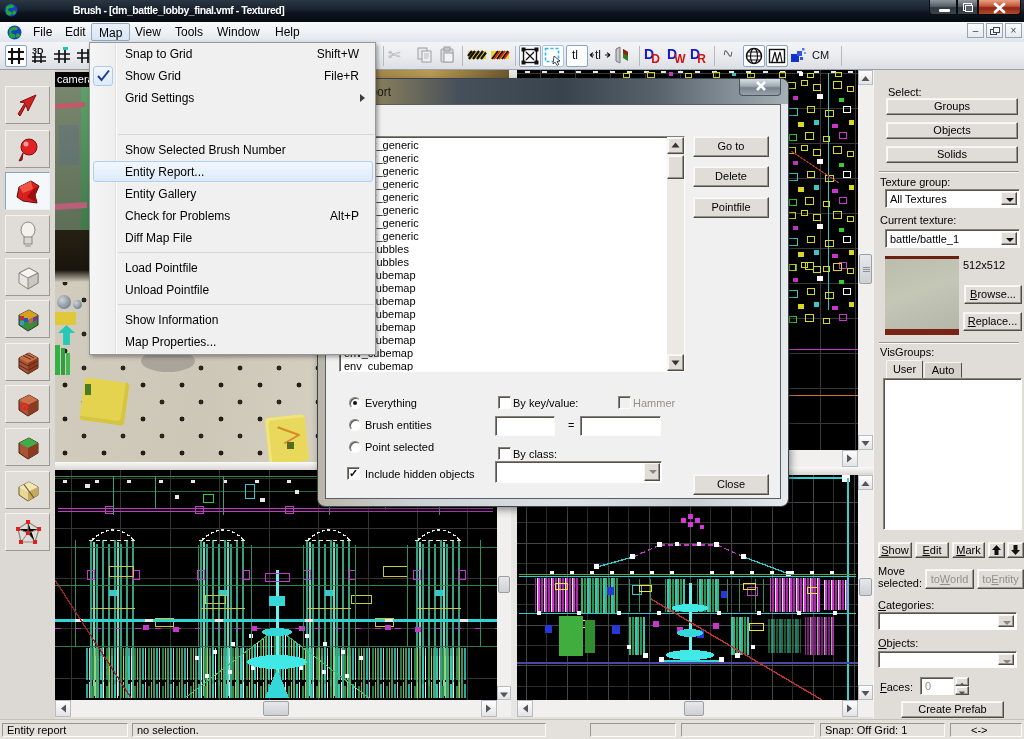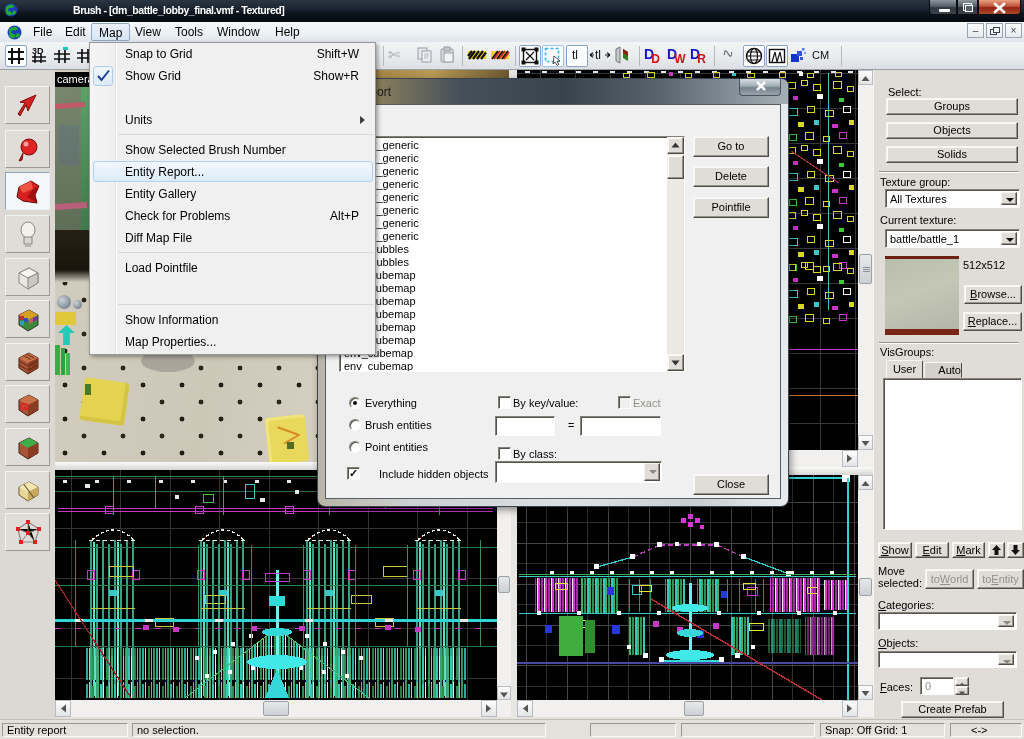--- a/index.html
+++ b/index.html
@@ -738,21 +738,21 @@
       </div>
  <div class="abs" style="left:11px;top:186px;width:74px;height:79px;background:linear-gradient(160deg,#b9bdab,#c4c6b6 45%,#b2b6a6)"></div>
  <div class="abs" style="left:11px;top:186px;width:74px;height:3px;background:#6e1f12"></div>
  <div class="abs" style="left:11px;top:259px;width:74px;height:6px;background:#7a2416"></div>
  <div class="abs" style="left:89px;top:189px">512x512</div>
  <div class="abs btn" style="left:90px;top:215px;width:58px;height:19px;line-height:17px"><u>B</u>rowse...</div>
  <div class="abs btn" style="left:89px;top:242px;width:59px;height:19px;line-height:17px"><u>R</u>eplace...</div>
  <div class="abs groove" style="left:5px;top:272px;width:140px"></div>
  <div class="abs" style="left:6px;top:276px">VisGroups:</div>
  <div class="abs" style="left:12px;top:290px;width:37px;height:19px;background:#e0ddd8;border:1px solid;border-color:#f6f5f2 #504d47 #fff #f6f5f2;border-radius:2px 2px 0 0;text-align:center;line-height:17px">User</div>
- <div class="abs" style="left:50px;top:292px;width:38px;height:16px;background:#d4d1cb;border:1px solid;border-color:#f6f5f2 #504d47 transparent #f6f5f2;border-radius:2px 2px 0 0;text-align:right;line-height:15px">Auto</div>
+ <div class="abs" style="left:50px;top:292px;width:38px;height:16px;background:#d4d1cb;border:1px solid;border-color:#f6f5f2 #504d47 transparent #f6f5f2;border-radius:2px 2px 0 0;text-align:center;line-height:15px">Auto</div>
  <div class="abs sunk" style="left:9px;top:308px;width:139px;height:152px"></div>
  <div class="abs btn" style="left:4px;top:472px;width:34px;height:16px;line-height:14px"><u>S</u>how</div>
  <div class="abs btn" style="left:41px;top:472px;width:34px;height:16px;line-height:14px"><u>E</u>dit</div>
  <div class="abs btn" style="left:78px;top:472px;width:33px;height:16px;line-height:14px"><u>M</u>ark</div>
  <div class="abs btn" style="left:114px;top:472px;width:17px;height:16px"><svg width="15" height="14" viewBox="0 0 15 14">
           <path d="M7.5 2 L12 7 H9.5 V12 H5.5 V7 H3 Z" fill="#111"></path>
         </svg></div>
  <div class="abs btn" style="left:133px;top:472px;width:17px;height:16px"><svg width="15" height="14" viewBox="0 0 15 14">
           <path d="M7.5 12 L12 7 H9.5 V2 H5.5 V7 H3 Z" fill="#111"></path>
         </svg></div>
@@ -833,55 +833,56 @@
   <div class="abs btn" style="left:367px;top:61px;width:76px;height:21px;line-height:19px">Delete</div>
   <div class="abs btn" style="left:367px;top:92px;width:76px;height:21px;line-height:19px">Pointfile</div>
   <div class="abs btn" style="left:367px;top:369px;width:76px;height:21px;line-height:19px">Close</div>
   <div class="abs rad" style="left:23px;top:292px">
           <div class="dot"></div>
         </div>
         <div class="abs" style="left:39px;top:292px">Everything</div>
   <div class="abs rad" style="left:23px;top:314px"></div>
         <div class="abs" style="left:39px;top:314px">Brush entities</div>
   <div class="abs rad" style="left:23px;top:336px"></div>
-        <div class="abs" style="left:39px;top:336px">Point entities</div>
+        <div class="abs" style="left:39px;top:336px">Point selected</div>
   <div class="abs chk" style="left:21px;top:362px">✓</div>
-        <div class="abs" style="left:53px;top:363px">Include hidden objects</div>
+        <div class="abs" style="left:39px;top:363px">Include hidden objects</div>
   <div class="abs chk" style="left:172px;top:291px"></div>
         <div class="abs" style="left:187px;top:292px">By key/value:</div>
   <div class="abs chk" style="left:292px;top:291px;background:#f0f0f0"></div>
-        <div class="abs" style="left:307px;top:292px;color:#93908a">Exact</div>
+        <div class="abs" style="left:307px;top:292px;color:#93908a">Hammer</div>
   <div class="abs sunk" style="left:169px;top:311px;width:60px;height:20px"></div>
   <div class="abs" style="left:242px;top:314px">=</div>
   <div class="abs sunk" style="left:254px;top:311px;width:81px;height:20px"></div>
   <div class="abs chk" style="left:172px;top:342px"></div>
         <div class="abs" style="left:187px;top:343px">By class:</div>
   <div class="abs sunk" style="left:169px;top:356px;width:167px;height:22px">
           <div class="cbtn" style="right:1px;top:1px;bottom:1px">
             <div class="arrdn" style="border-top-color:#8a8781;top:6px"></div>
           </div>
         </div>
  </div>
 </div>
 
 <div class="abs" id="mapmenu">
  <div class="abs gut"></div>
  <div class="abs it" style="top:0">Snap to Grid<span class="sc">Shift+W</span></div>
  <div class="abs" style="left:3px;top:23px;width:20px;height:20px;background:linear-gradient(180deg,#f0f6fc,#dcebf8);border:1px solid #aecbe8;border-radius:3px"></div>
  <svg class="abs" style="left:6px;top:26px" width="15" height="14" viewBox="0 0 15 14">
         <path d="M2 7 l3.5 4 L13 1.5" stroke="#1e3c96" stroke-width="2" fill="none"></path>
       </svg>
- <div class="abs it" style="top:22px">Show Grid<span class="sc">Show+R</span></div>
- <div class="abs it" style="top:66px">Units<div class="sub"></div></div>
+ <div class="abs it" style="top:22px">Show Grid<span class="sc">File+R</span></div>
+ <div class="abs it" style="top:44px">Grid Settings<div class="sub"></div></div>
  <div class="abs sepa" style="top:91px"></div>
  <div class="abs it" style="top:96px">Show Selected Brush Number</div>
  <div class="hl" style="top:118px"></div>
  <div class="abs it" style="top:118px">Entity Report...</div>
  <div class="abs it" style="top:140px">Entity Gallery</div>
  <div class="abs it" style="top:162px">Check for Problems<span class="sc">Alt+P</span></div>
  <div class="abs it" style="top:184px">Diff Map File</div>
  <div class="abs sepa" style="top:209px"></div>
  <div class="abs it" style="top:214px">Load Pointfile</div>
+ <div class="abs it" style="top:236px">Unload Pointfile</div>
  <div class="abs sepa" style="top:261px"></div>
  <div class="abs it" style="top:288px">Map Properties...</div>
  <div class="abs it" style="top:266px">Show Information</div>
 </div>
 </div>
 
 </body></html>

